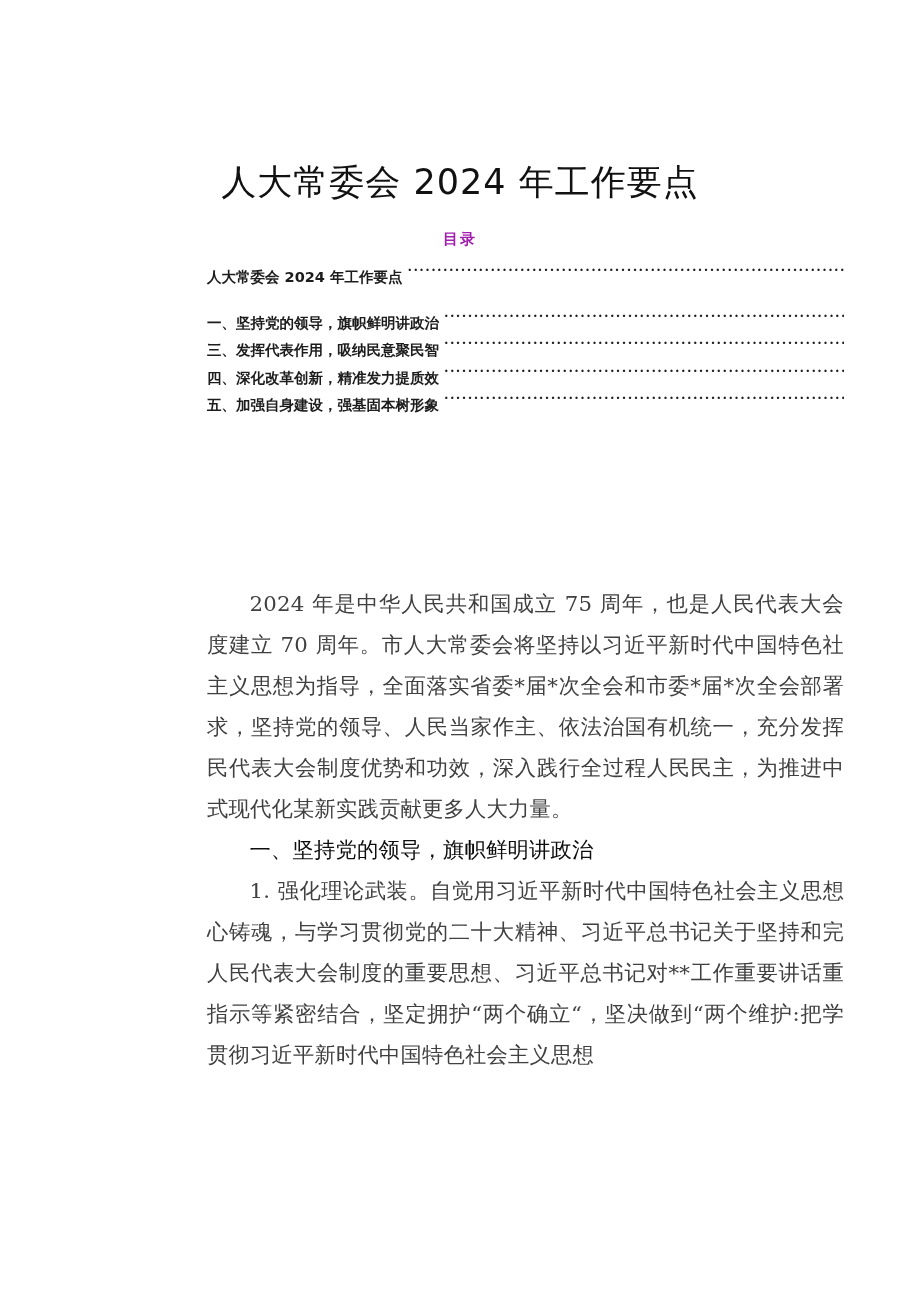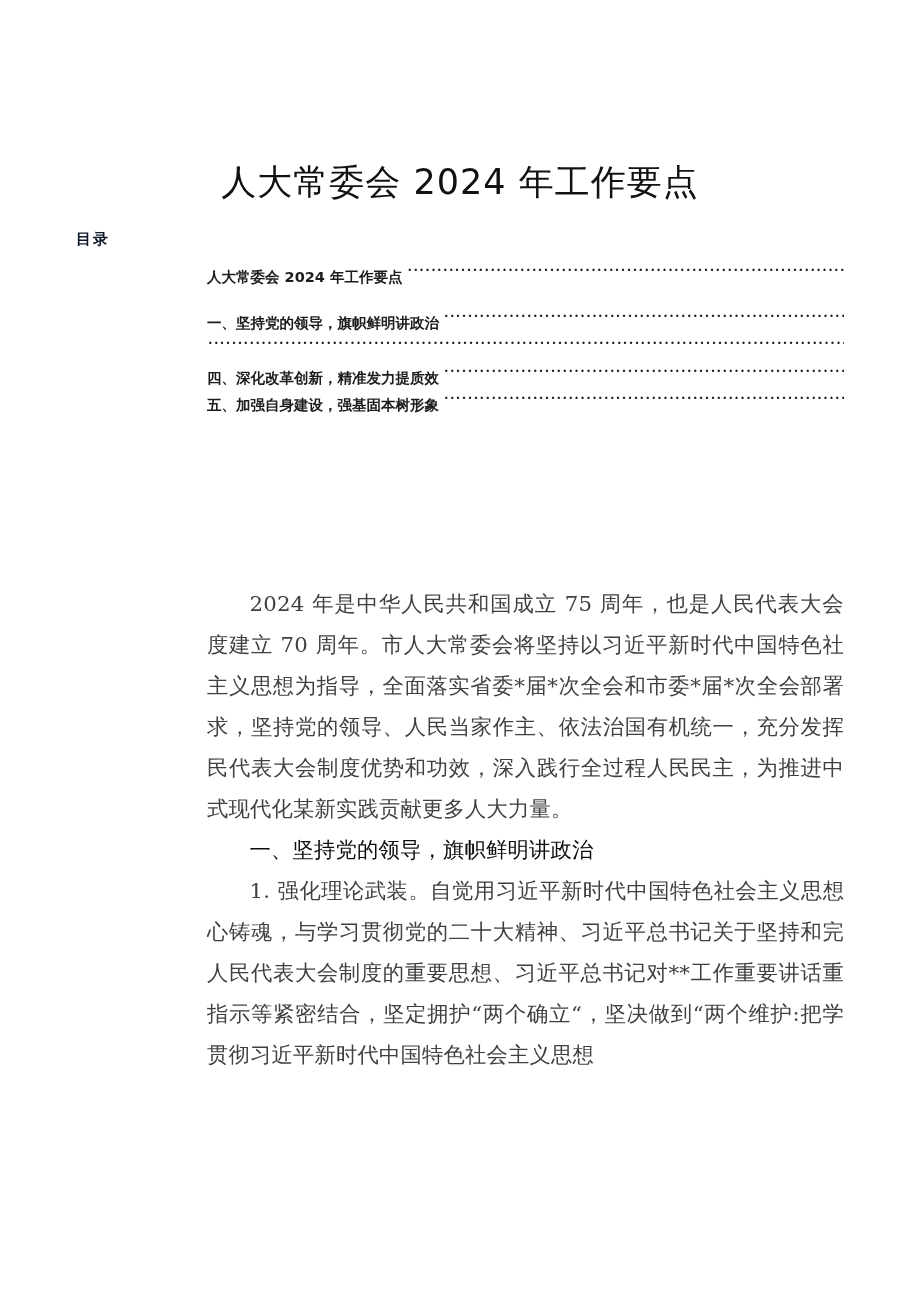--- a/index.html
+++ b/index.html
@@ -36,24 +36,25 @@
     color: #111111;
     white-space: nowrap;
   }
 
   
   .toc-heading {
     position: absolute;
     left: 0;
     right: 0;
     top: 230px;
+    text-align: center;
     font-family: "DejaVu Serif", "Liberation Serif", serif;
     font-size: 15px;
     font-weight: 700;
-    color: #0f172a;
+    color: #a21caf;
     letter-spacing: 2px;
   }
   .toc {
     position: absolute;
     left: 131px;
     top: 264px;
     width: 650px;
   }
   .toc-row {
     display: flex;
@@ -142,20 +143,21 @@
     </div>
 
     <div class="toc-row">
       <span class="toc-label">一、坚持党的领导，旗帜鲜明讲政治</span>
       <span class="toc-dots"></span>
       <span class="toc-page">1</span>
     </div>
 
 
     <div class="toc-row">
+      <span class="toc-label">三、发挥代表作用，吸纳民意聚民智</span>
       <span class="toc-dots"></span>
       <span class="toc-page">4</span>
     </div>
 
     <div class="toc-row">
       <span class="toc-label">四、深化改革创新，精准发力提质效</span>
       <span class="toc-dots"></span>
       <span class="toc-page">4</span>
     </div>
 

